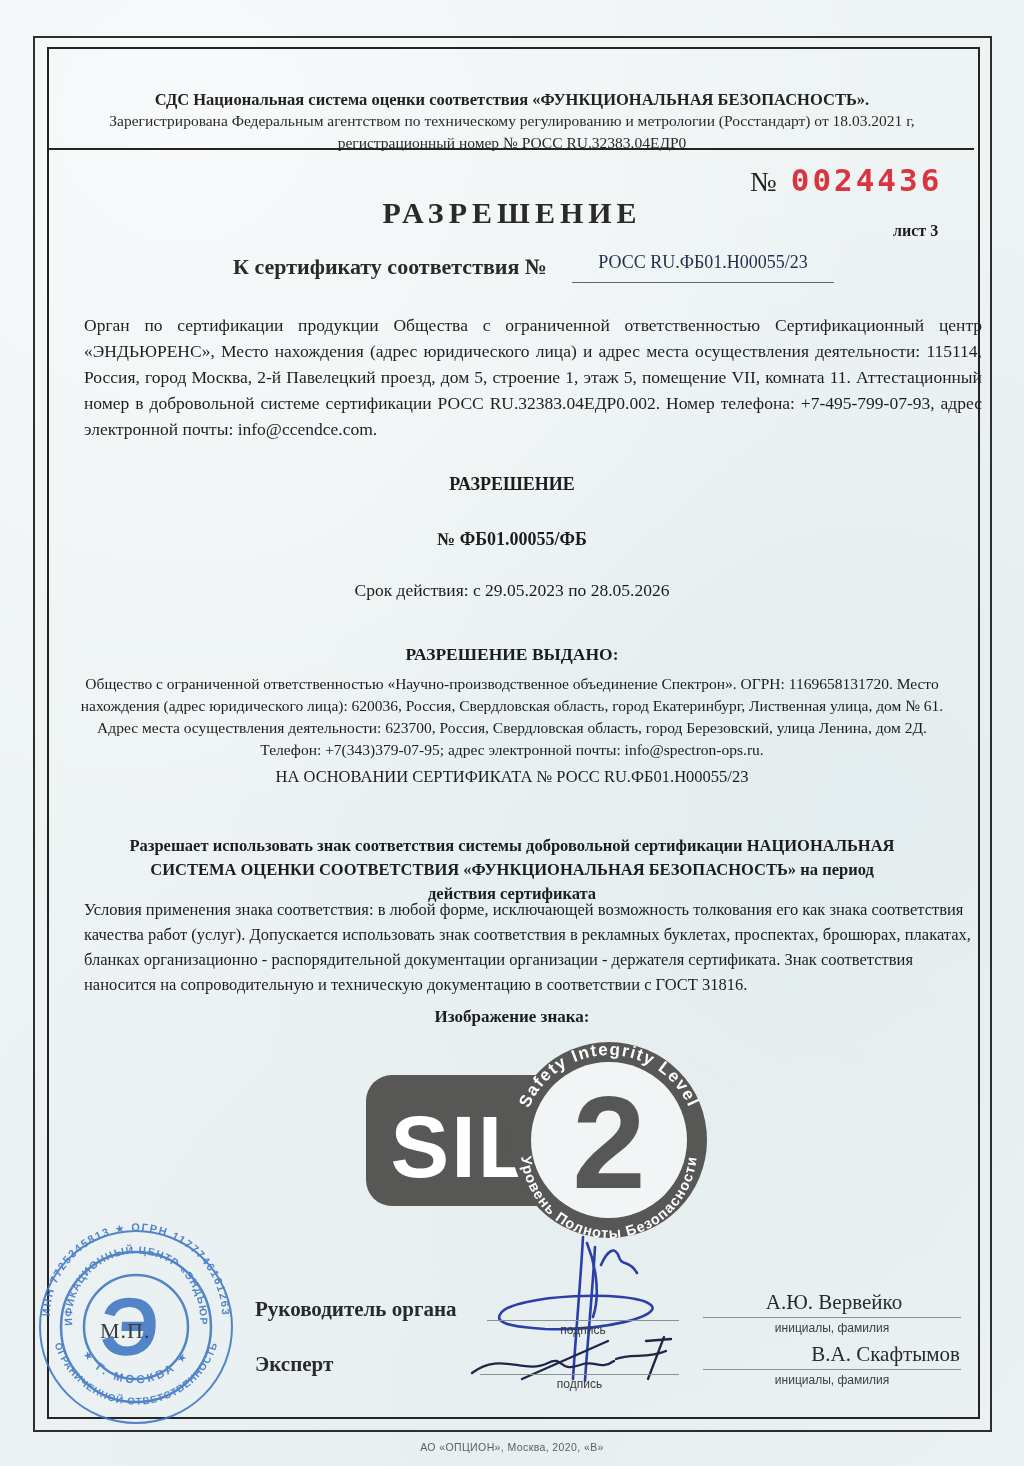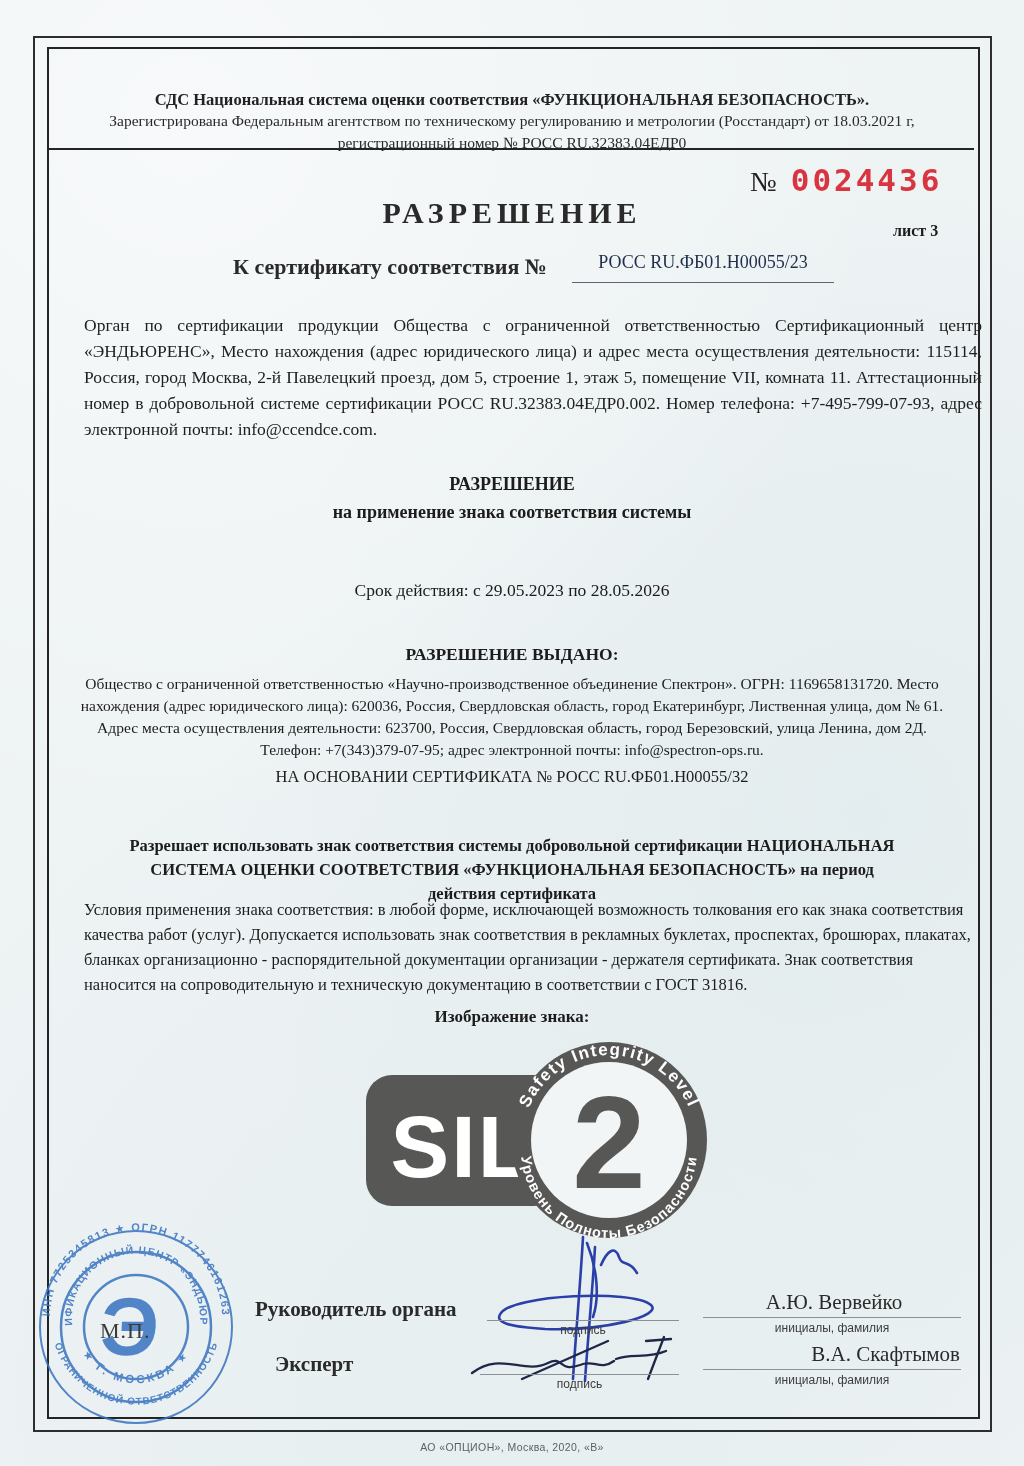--- a/index.html
+++ b/index.html
@@ -53,21 +53,21 @@
   .grant{top:818px;left:120px;width:784px;font-size:16.5px;font-weight:bold;line-height:24px;text-align:center;margin-top:16px;}
   .conditions{top:897px;left:84px;width:898px;font-size:16.5px;line-height:25px;text-align:left;}
   .mark-label{top:1007px;font-size:17px;font-weight:bold;}
 
   .sil-svg{top:1038px;left:362px;}
   .stamp-svg{top:1212px;left:26px;opacity:.85;}
   .seal-mark{top:1318px;left:100px;font-size:22px;color:#3a3a3a;letter-spacing:1px;}
 
   .role{left:255px;font-size:21px;font-weight:bold;color:#2a2a2a;}
   .role1{top:1297px;}
-  .role2{top:1352px;margin-left:20px;}
+  .role2{top:1352px;}
   .name{left:708px;width:252px;text-align:center;font-size:21px;color:#2a2a2a;}
   .name1{top:1290px;}
   .name2{top:1342px;text-align:right;}
   .rule{height:0;border-bottom:1.5px solid #8a9096;}
   .sig-rule1{top:1320px;left:487px;width:192px;}
   .sig-rule2{top:1374px;left:480px;width:199px;}
   .name-rule1{top:1317px;left:703px;width:258px;}
   .name-rule2{top:1369px;left:703px;width:258px;}
   .caption{font-family:"Liberation Sans",sans-serif;font-size:12px;color:#3c3c3c;text-align:center;}
   .cap-sig1{top:1323px;left:487px;width:192px;}
@@ -103,27 +103,27 @@
   <div class="abs ctr appendix-title">РАЗРЕШЕНИЕ</div>
   <div class="abs sheet">лист 3</div>
 
   <div class="abs cert-label">К сертификату соответствия №</div>
   <div class="abs cert-underline"></div>
   <div class="abs cert-value">РОСС RU.ФБ01.Н00055/23</div>
 
   <div class="abs org-paragraph">Орган по сертификации продукции Общества с ограниченной ответственностью Сертификационный центр «ЭНДЬЮРЕНС», Место нахождения (адрес юридического лица) и адрес места осуществления деятельности: 115114, Россия, город Москва, 2-й Павелецкий проезд, дом 5, строение 1, этаж 5, помещение VII, комната 11. Аттестационный номер в добровольной системе сертификации РОСС RU.32383.04ЕДР0.002. Номер телефона: +7-495-799-07-93, адрес электронной почты: info@ccendce.com.</div>
 
   <div class="abs ctr perm-title">РАЗРЕШЕНИЕ</div>
-  <div class="abs ctr perm-sub">на применение знака соответствия системы</div>
+  <div class="abs ctr perm-num">№ ФБ01.00055/ФБ</div>
   <div class="abs ctr validity">Срок действия: с 29.05.2023 по 28.05.2026</div>
 
   <div class="abs ctr issued-title">РАЗРЕШЕНИЕ ВЫДАНО:</div>
   <div class="abs issued-paragraph">Общество с ограниченной ответственностью «Научно-производственное объединение Спектрон». ОГРН: 1169658131720. Место нахождения (адрес юридического лица): 620036, Россия, Свердловская область, город Екатеринбург, Лиственная улица, дом № 61. Адрес места осуществления деятельности: 623700, Россия, Свердловская область, город Березовский, улица Ленина, дом 2Д. Телефон: +7(343)379-07-95; адрес электронной почты: info@spectron-ops.ru.</div>
 
-  <div class="abs ctr basis">НА ОСНОВАНИИ СЕРТИФИКАТА № РОСС RU.ФБ01.Н00055/32</div>
+  <div class="abs ctr basis">НА ОСНОВАНИИ СЕРТИФИКАТА № РОСС RU.ФБ01.Н00055/23</div>
   <div class="abs grant">Разрешает использовать знак соответствия системы добровольной сертификации НАЦИОНАЛЬНАЯ СИСТЕМА ОЦЕНКИ СООТВЕТСТВИЯ «ФУНКЦИОНАЛЬНАЯ БЕЗОПАСНОСТЬ» на период действия сертификата</div>
   <div class="abs conditions">Условия применения знака соответствия: в любой форме, исключающей возможность толкования его как знака соответствия качества работ (услуг). Допускается использовать знак соответствия в рекламных буклетах, проспектах, брошюрах, плакатах, бланках организационно - распорядительной документации организации - держателя сертификата. Знак соответствия наносится на сопроводительную и техническую документацию в соответствии с ГОСТ 31816.</div>
   <div class="abs ctr mark-label">Изображение знака:</div>
 
   <svg class="abs sil-svg" width="352" height="205" viewBox="0 0 352 205">
     <rect x="4" y="37" width="194" height="131" rx="26" fill="#575756"></rect>
     <text x="100" y="139" font-size="88" font-weight="bold" fill="#ffffff" text-anchor="middle" letter-spacing="2">SIL</text>
     <circle cx="247" cy="102" r="98" fill="#575756"></circle>
     <circle cx="247" cy="102" r="78" fill="#f2f5f5"></circle>
     <defs>

